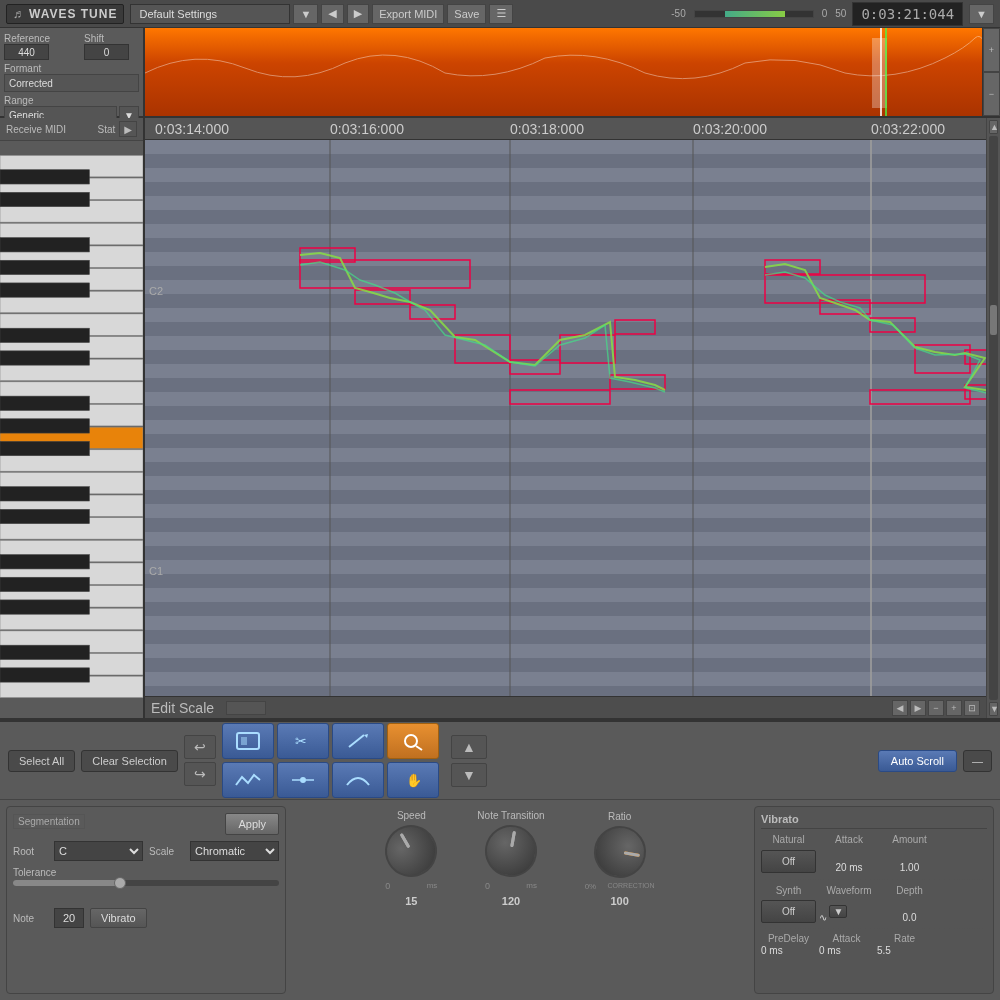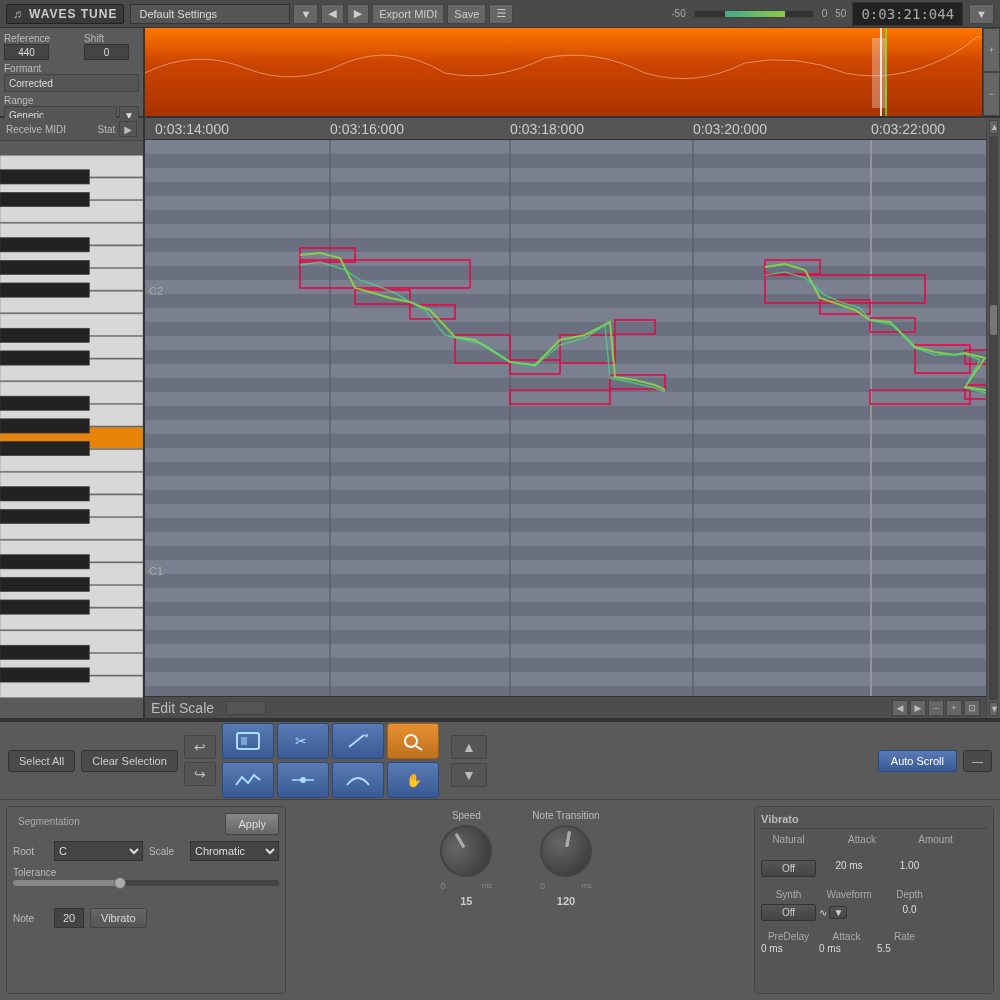--- a/index.html
+++ b/index.html
@@ -493,20 +493,21 @@
       padding: 2px 4px;
       font-size: 10px;
       cursor: pointer;
       text-align: center;
       border-radius: 2px;
     }
     .vib-val {
       color: #ddd;
       font-size: 10px;
       text-align: center;
+      margin-top: 12px;
     }
 
     .scrollbar-v {
       width: 14px;
       background: #555;
       border-left: 1px solid #444;
       display: flex;
       flex-direction: column;
       gap: 2px;
       padding: 2px;
@@ -878,27 +879,38 @@
           <div class="knob" style="transform: rotate(10deg);">
             <div style="width:3px;height:16px;background:#aaa;position:absolute;top:4px;left:50%;transform:translateX(-50%);border-radius:2px;"></div>
           </div>
           <div class="knob-range">
             <span>0</span>
             <span style="font-size:8px;">ms</span>
           </div>
           <span class="knob-value">120</span>
         </div>
 
+        <div class="knob-group">
+          <span class="knob-label">Ratio</span>
+          <div class="knob" style="transform: rotate(100deg);">
+            <div style="width:3px;height:16px;background:#e8830a;position:absolute;top:4px;left:50%;transform:translateX(-50%);border-radius:2px;"></div>
+          </div>
+          <div style="display:flex;justify-content:space-between;width:70px;color:#888;font-size:8px;">
+            <span>0%</span>
+            <span style="font-size:7px;">CORRECTION</span>
+          </div>
+          <span class="knob-value">100</span>
+        </div>
       </div>
     </div>
 
     <div class="vibrato-panel">
       <div class="vib-title">Vibrato</div>
 
-      <div style="display:grid;grid-template-columns:55px 60px 55px;gap:16px;margin-bottom:15px;">
+      <div style="display:grid;grid-template-columns:55px 60px 55px;gap:3px;margin-bottom:5px;">
         <span class="vib-col-label">Natural</span>
         <span class="vib-col-label">Attack</span>
         <span class="vib-col-label">Amount</span>
       </div>
       <div style="display:grid;grid-template-columns:55px 60px 55px;gap:3px;margin-bottom:6px;">
         <button class="vib-btn">Off</button>
         <span class="vib-val">20 ms</span>
         <span class="vib-val">1.00</span>
       </div>
       <div style="border-top:1px dashed #555;padding-top:5px;">

